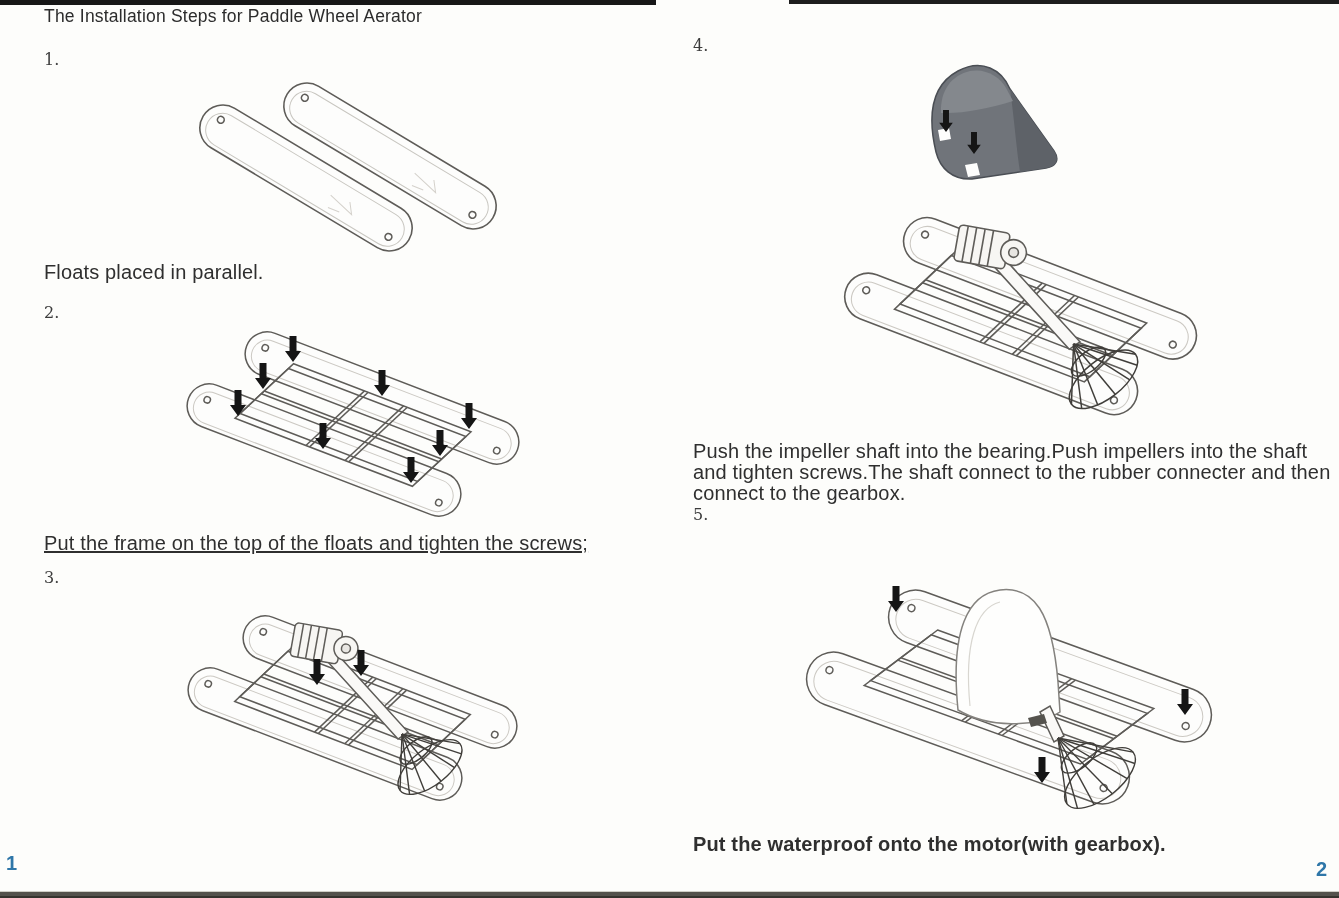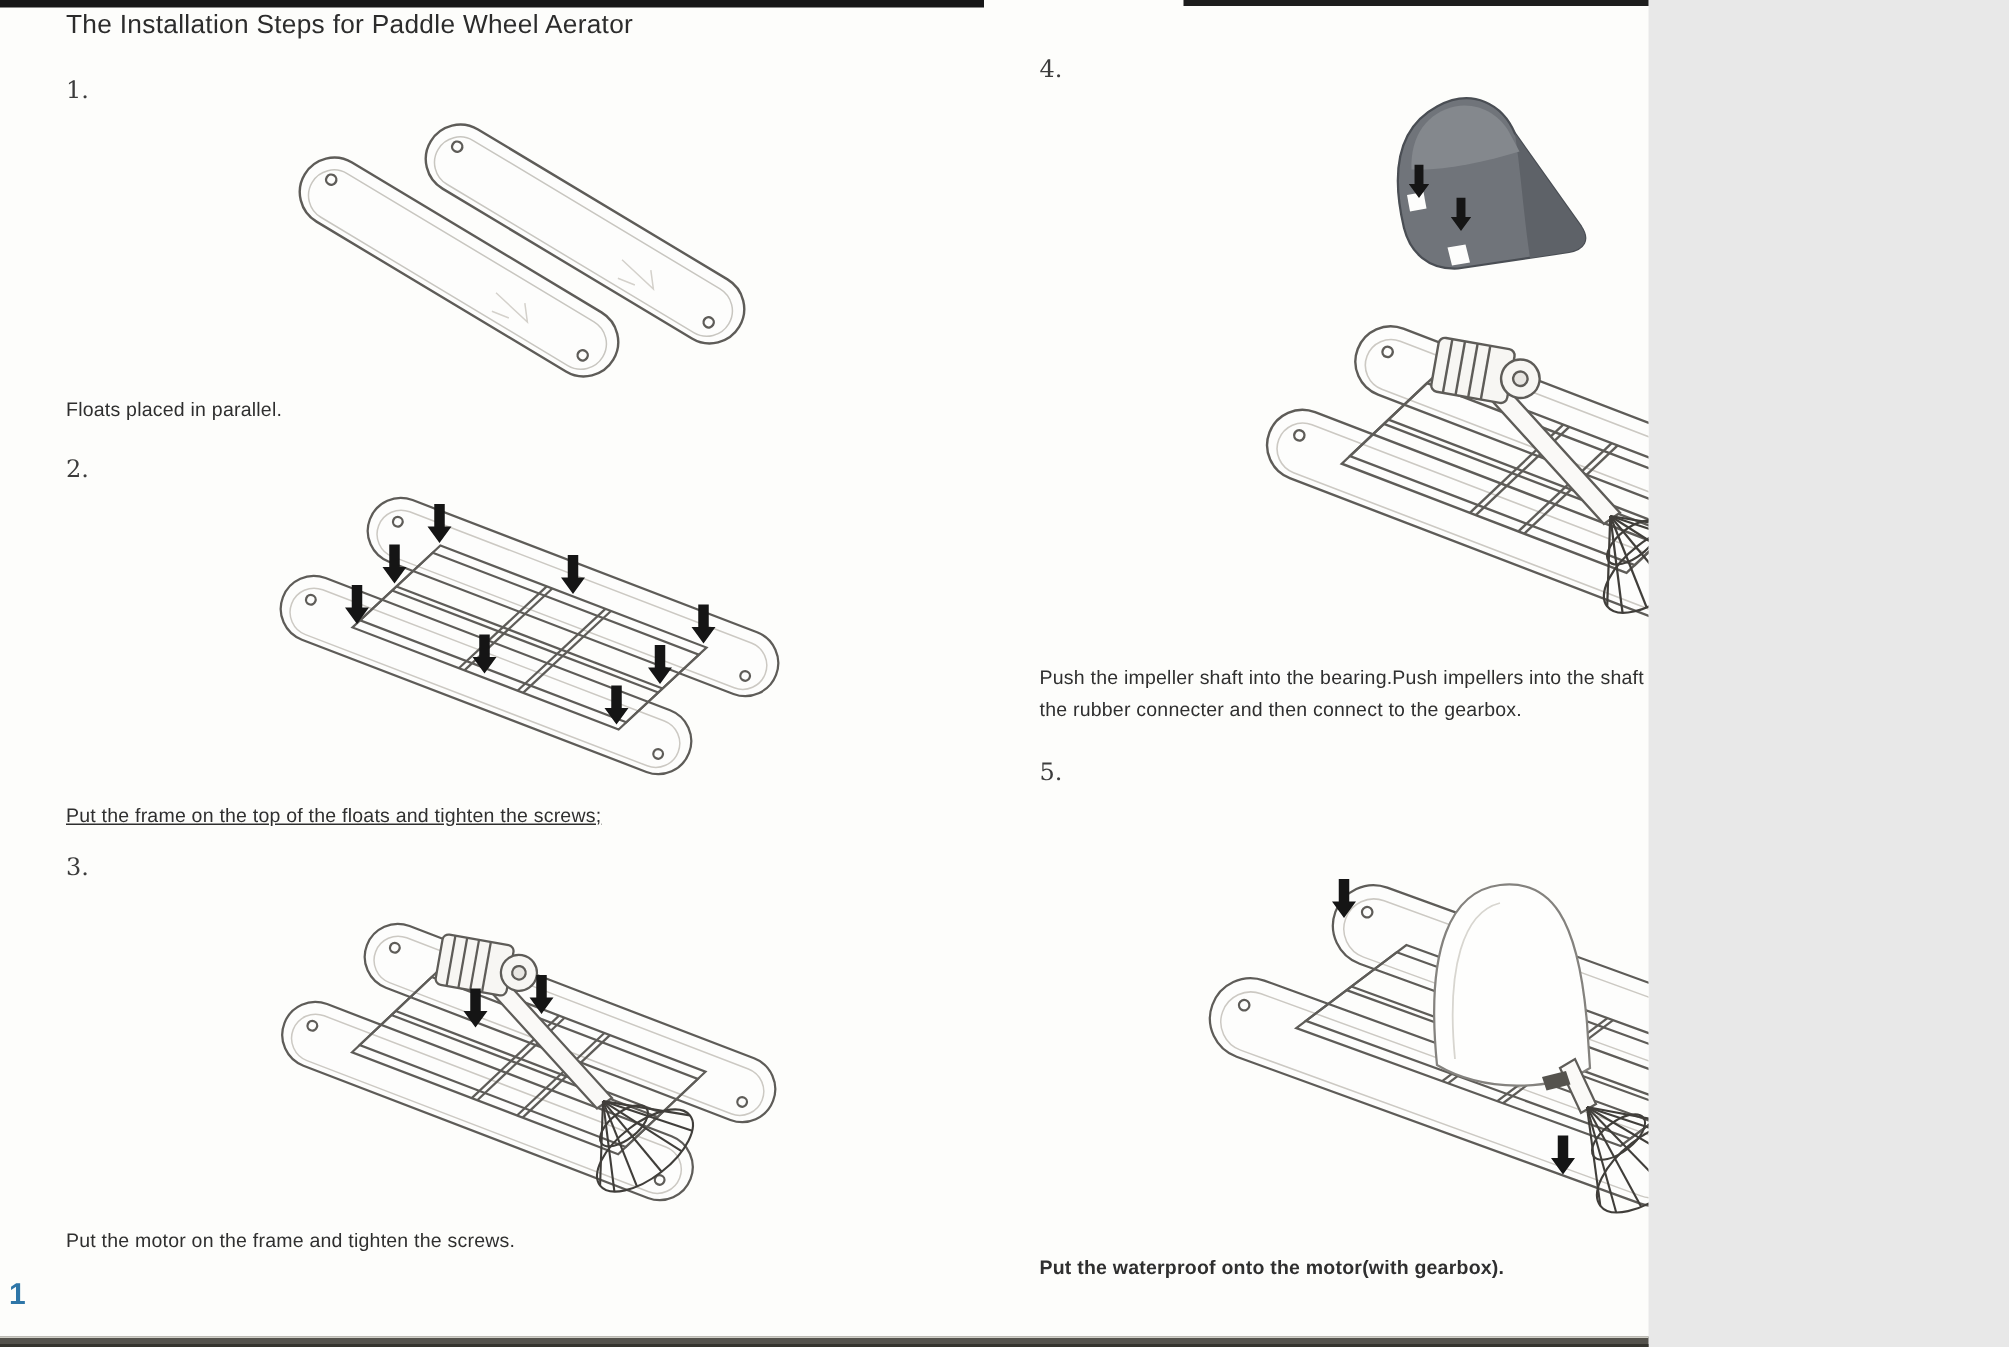--- a/index.html
+++ b/index.html
@@ -1,38 +1,38 @@
 <!DOCTYPE html>
 <html><head>
 <meta charset="utf-8">
 <style>
   html,body { margin:0; padding:0; background:#e8e8e8; }
   .canvas {
-    position:relative; width:1099px; height:898px;
+    position:relative; width:1339px; height:898px;
     background:#fdfdfb; overflow:hidden;
     font-family:"Liberation Sans", sans-serif;
   }
   .topbar { position:absolute; top:0; background:#171717; }
   .topbar.left  { left:0;   width:656px; height:5px; }
   .topbar.right { left:789px; width:550px; height:4px; background:#1d1d1d; }
   .bottombar {
     position:absolute; left:0; bottom:0; width:1339px; height:6px;
     background:#54524c; border-top:1px solid #cfcec6;
     box-shadow: inset 0 -2px 0 #35342e;
   }
   .page-title {
     position:absolute; left:44px; top:6px;
     font-size:17.5px; color:#2c2c2c; letter-spacing:0.2px; font-weight:500;
   }
   .step-num {
     position:absolute; font-family:"DejaVu Serif", serif;
     font-size:16px; color:#3c3c3c;
   }
   .caption {
-    position:absolute; font-size:13px; color:#2f2f2f;
+    position:absolute; font-size:20px; color:#2f2f2f;
     letter-spacing:0.15px; line-height:21px; font-weight:500;
   }
   .page-num {
     position:absolute; font-weight:bold; font-size:20px; color:#2e76a8;
   }
   svg.illus { position:absolute; }
 </style>
 </head>
 <body>
 
@@ -155,21 +155,20 @@
         <line x1="-1.8" y1="-43.2" x2="-32.9" y2="9"></line>
         <line x1="-1.8" y1="-43.2" x2="-38" y2="0"></line>
       </g>
     </g>
     <g fill="#151515">
       <path transform="translate(137,93)" d="M0,0 l-8,-11 h4.5 v-15 h7 v15 h4.5 z"></path>
       <path transform="translate(181,84)" d="M0,0 l-8,-11 h4.5 v-15 h7 v15 h4.5 z"></path>
     </g>
   </svg>
 
-  <div class="caption" style="left:44px; top:816px;">Put the motor on the frame and tighten the screws.</div>
 
   <div class="page-num" style="left:6px; top:852px;">1</div>
 
   <div class="step-num" style="left:693px; top:36px;">4.</div>
 
   <svg class="illus" style="left:820px; top:56px;" width="400" height="375" viewBox="0 0 400 375">
 
     <g transform="translate(16,136) scale(1.07)">
       <g stroke="#5e5c58" stroke-width="1.5" fill="#fdfdfc">
         <g transform="translate(200,90) rotate(21)">

